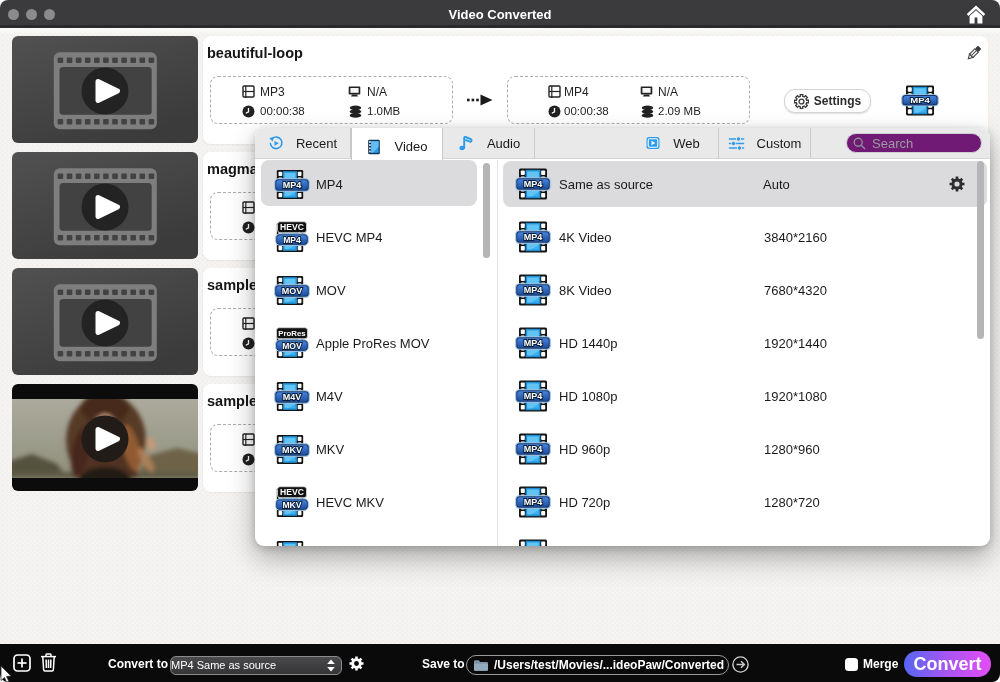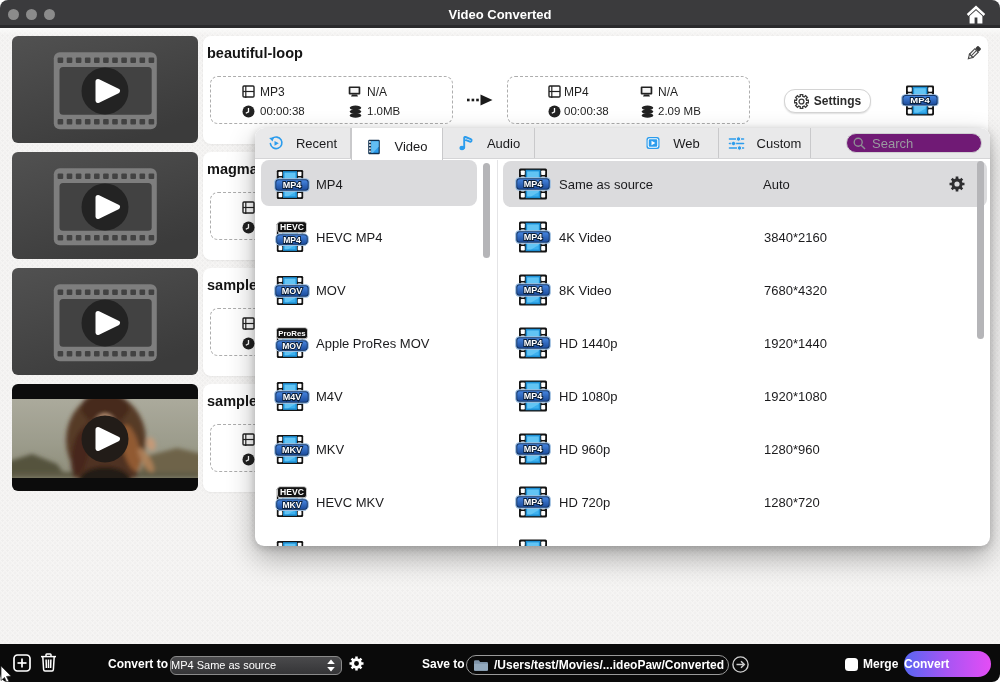--- a/index.html
+++ b/index.html
@@ -31,21 +31,21 @@
 .lrow{left:19px;width:213px;height:53px;display:flex;align-items:center;gap:10px;font-size:13px;color:#1b1b1d;}
 .lsel{left:6px;width:216px;background:#dbdbdd;border-radius:8px;}
 .rrow{font-size:13px;color:#1b1b1d;}
 .rsel{background:#dbdbdd;border-radius:8px;}
 .sb{background:#b5b5b8;border-radius:3.5px;width:7px;}
 
 #botbar{left:0;top:644px;width:1000px;height:38px;background:#0a0a0a;border-radius:0 0 8px 8px;}
 .bwh{color:#fff;font-weight:bold;font-size:12px;}
 #dropdown{left:170px;top:12px;width:172px;height:19px;background:linear-gradient(180deg,#4a4a4c,#353537);border:1px solid #8a8a8a;border-radius:6px;box-sizing:border-box;color:#fff;font-weight:normal;font-size:11px;line-height:17px;}
 #folderpill{left:466px;top:11px;width:263px;height:20px;border:1.5px solid #9a9a9a;border-radius:11px;box-sizing:border-box;display:flex;align-items:center;padding-left:6px;gap:5px;color:#fff;font-weight:bold;font-size:12px;}
-#convertbtn{left:904px;top:7px;width:87px;height:26px;border-radius:13px;line-height:26px;background:linear-gradient(90deg,#5766f2,#a855f3,#e44df5);color:#fff;font-weight:bold;font-size:12px;text-align:left;}
+#convertbtn{left:904px;top:7px;width:87px;height:26px;border-radius:13px;line-height:26px;background:linear-gradient(90deg,#5766f2,#a855f3,#e44df5);color:#fff;font-weight:bold;font-size:18px;text-align:center;}
 #checkbox{left:845px;top:13.5px;width:13px;height:13px;background:#fff;border-radius:3.5px;}
 </style></head>
 <body>
 <svg width="0" height="0" style="position:absolute">
     <defs>
 <linearGradient id="gthumb" x1="0" y1="0" x2="0.6" y2="1">
         <stop offset="0" stop-color="#515151"></stop>
         <stop offset="1" stop-color="#3b3b3b"></stop>
       </linearGradient>
 <linearGradient id="gpi" x1="0" y1="0" x2="0" y2="1">

